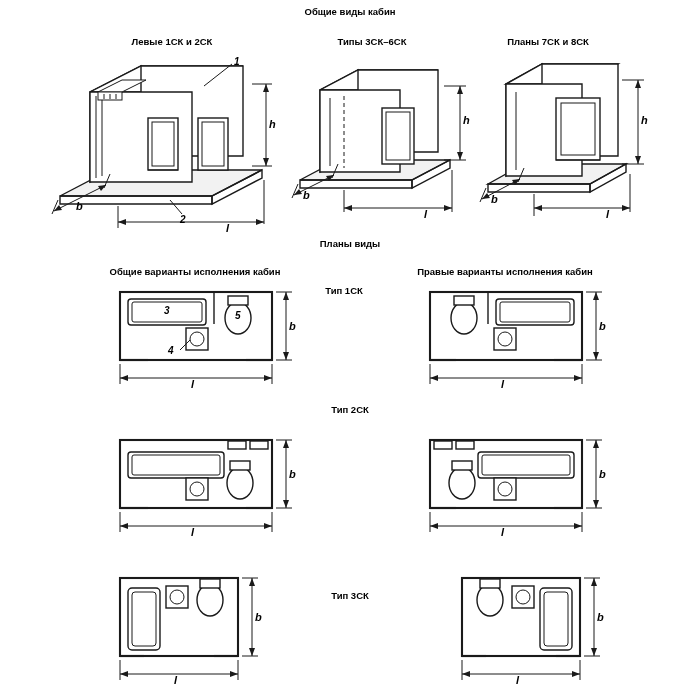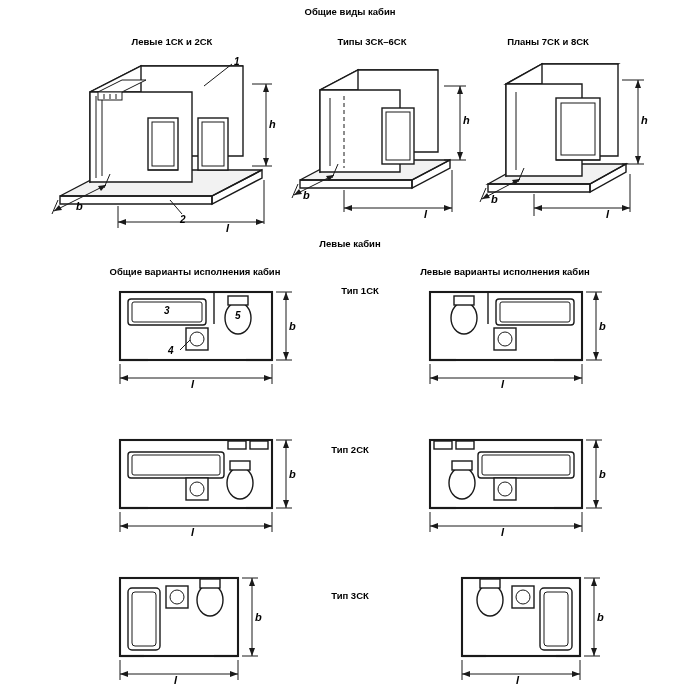--- a/index.html
+++ b/index.html
@@ -24,31 +24,31 @@
   .fillw{fill:#ffffff;}
   .fillg{fill:#f2f2f2;}
   .dash{stroke-dasharray:4 3;}
 </style>
 </head>
 <body>
 
 <div class="sheet">
 
   <div class="lbl center" style="left:350px;top:6px;">Общие виды кабин</div>
-  <div class="lbl center" style="left:350px;top:238px;">Левые кабин</div>
+  <div class="lbl center" style="left:350px;top:238px;">Планы виды</div>
 
   <div class="lbl center" style="left:172px;top:36px;">Левые 1СК и 2СК</div>
   <div class="lbl center" style="left:372px;top:36px;text-align:center;">Типы 3СК–6СК</div>
   <div class="lbl center" style="left:548px;top:36px;">Планы 7СК и 8СК</div>
 
   <div class="lbl center" style="left:195px;top:266px;">Общие варианты исполнения кабин</div>
-  <div class="lbl center" style="left:505px;top:266px;">Левые варианты исполнения кабин</div>
-
-  <div class="lbl center" style="left:360px;top:285px;">Тип 1СК</div>
-  <div class="lbl center" style="left:350px;top:444px;">Тип 2СК</div>
+  <div class="lbl center" style="left:505px;top:266px;">Правые варианты исполнения кабин</div>
+
+  <div class="lbl center" style="left:344px;top:285px;">Тип 1СК</div>
+  <div class="lbl center" style="left:350px;top:404px;">Тип 2СК</div>
   <div class="lbl center" style="left:350px;top:590px;">Тип 3СК</div>
 
   <svg width="700" height="700">
 
     <polygon class="ln med fillg" points="60,196 110,170 262,170 212,196"></polygon>
     <polygon class="ln med" points="60,196 60,204 212,204 212,196"></polygon>
     <polygon class="ln med" points="212,196 212,204 262,178 262,170"></polygon>
 
     <polygon class="ln med fillw" points="90,182 90,92 141,66 141,156"></polygon>
     <polygon class="ln med fillw" points="90,92 141,66 243,66 192,92"></polygon>

